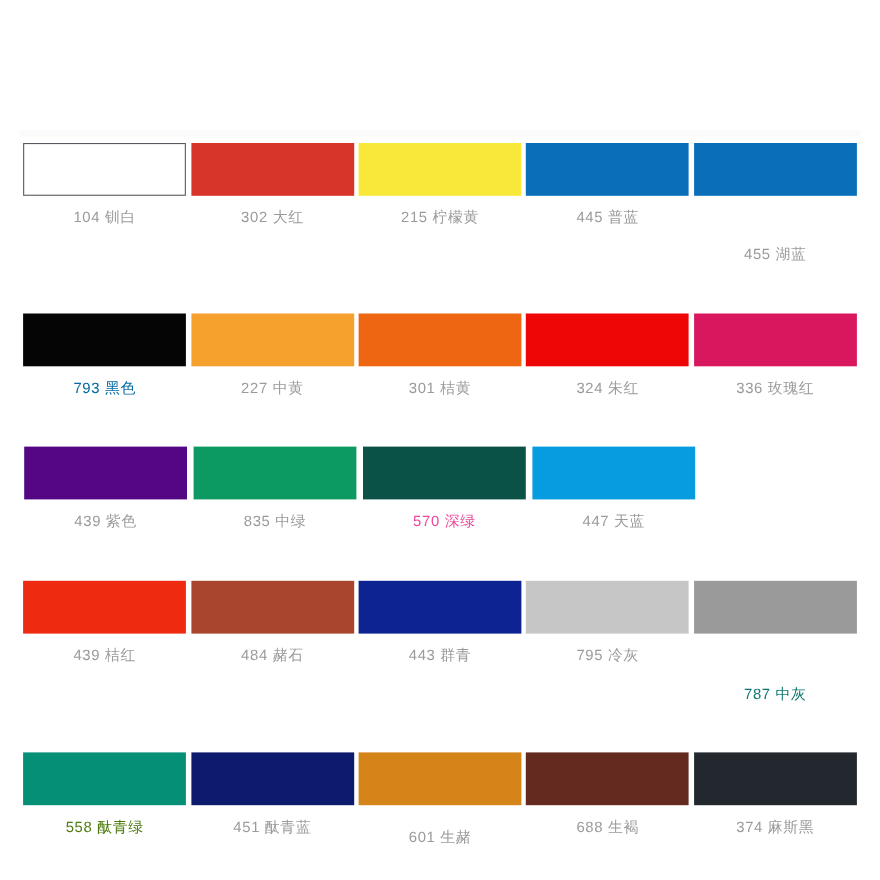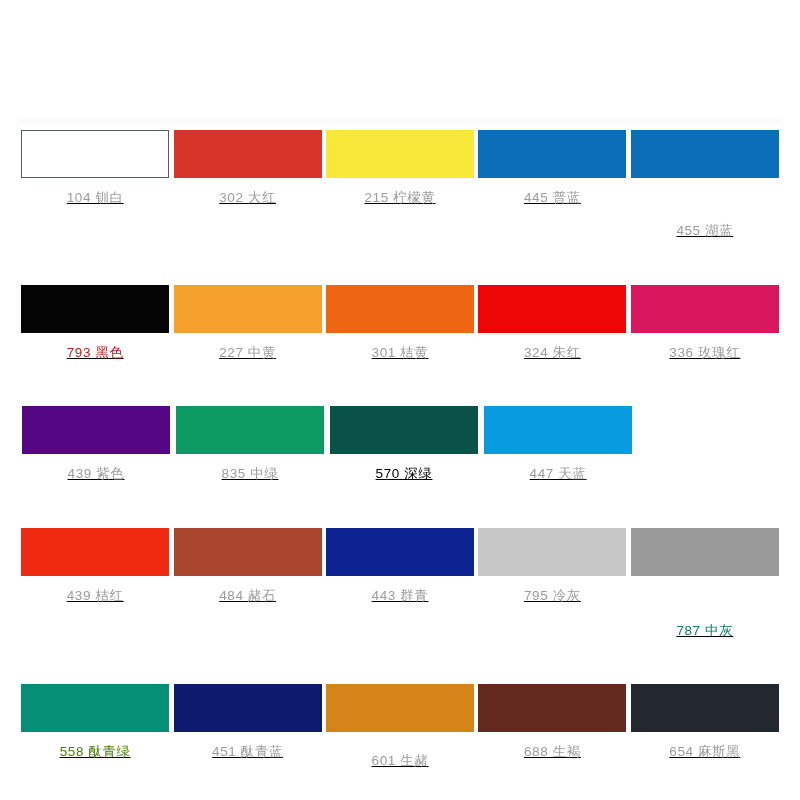--- a/index.html
+++ b/index.html
@@ -32,21 +32,20 @@
     background: #fbfbfb;
   }
 
   .grid {
     position: absolute;
     left: 0;
     top: 130px;
     width: 704px;
     display: flex;
     flex-direction: column;
-    text-decoration: underline;
   }
 
   .swatch-row {
     display: flex;
     flex-direction: row;
     justify-content: flex-start;
     padding-left: 20px;
     padding-right: 20px;
     box-sizing: border-box;
     width: 800px;
@@ -114,21 +113,21 @@
         </div>
         <div class="swatch-cell">
           <div class="swatch-chip" style="background-color: rgb(10, 111, 184);"></div>
           <div class="swatch-label" style="color: rgb(155, 155, 155); margin-top: 46px;">455 湖蓝</div>
         </div>
       </div>
       <div class="row-gap"></div>
       <div class="swatch-row">
         <div class="swatch-cell">
           <div class="swatch-chip" style="background-color: rgb(5, 5, 5);"></div>
-          <div class="swatch-label" style="color: #b91c1c;">793 黑色</div>
+          <div class="swatch-label" style="color: #0369a1;">793 黑色</div>
         </div>
         <div class="swatch-cell">
           <div class="swatch-chip" style="background-color: rgb(246, 161, 45);"></div>
           <div class="swatch-label" style="color: rgb(155, 155, 155);">227 中黄</div>
         </div>
         <div class="swatch-cell">
           <div class="swatch-chip" style="background-color: rgb(238, 102, 17);"></div>
           <div class="swatch-label" style="color: rgb(155, 155, 155);">301 桔黄</div>
         </div>
         <div class="swatch-cell">
@@ -145,21 +144,21 @@
         <div class="swatch-cell">
           <div class="swatch-chip" style="background-color: rgb(84, 6, 131);"></div>
           <div class="swatch-label" style="color: rgb(155, 155, 155);">439 紫色</div>
         </div>
         <div class="swatch-cell">
           <div class="swatch-chip" style="background-color: rgb(13, 154, 98);"></div>
           <div class="swatch-label" style="color: rgb(155, 155, 155);">835 中绿</div>
         </div>
         <div class="swatch-cell">
           <div class="swatch-chip" style="background-color: rgb(10, 82, 72);"></div>
-          <div class="swatch-label" style="color: #000000;">570 深绿</div>
+          <div class="swatch-label" style="color: #ec4899;">570 深绿</div>
         </div>
         <div class="swatch-cell">
           <div class="swatch-chip" style="background-color: rgb(7, 155, 224);"></div>
           <div class="swatch-label" style="color: rgb(155, 155, 155);">447 天蓝</div>
         </div>
       </div>
       <div class="row-gap"></div>
       <div class="swatch-row">
         <div class="swatch-cell">
           <div class="swatch-chip" style="background-color: rgb(238, 42, 17);"></div>
@@ -195,18 +194,18 @@
         <div class="swatch-cell">
           <div class="swatch-chip" style="background-color: rgb(213, 132, 26);"></div>
           <div class="swatch-label" style="color: rgb(155, 155, 155); margin-top: 22px;">601 生赭</div>
         </div>
         <div class="swatch-cell">
           <div class="swatch-chip" style="background-color: rgb(100, 42, 32);"></div>
           <div class="swatch-label" style="color: rgb(155, 155, 155);">688 生褐</div>
         </div>
         <div class="swatch-cell">
           <div class="swatch-chip" style="background-color: rgb(35, 39, 46);"></div>
-          <div class="swatch-label" style="color: rgb(155, 155, 155);">654 麻斯黑</div>
+          <div class="swatch-label" style="color: rgb(155, 155, 155);">374 麻斯黑</div>
         </div>
       </div>
     </div>
 
 </div>
 
 </body></html>

